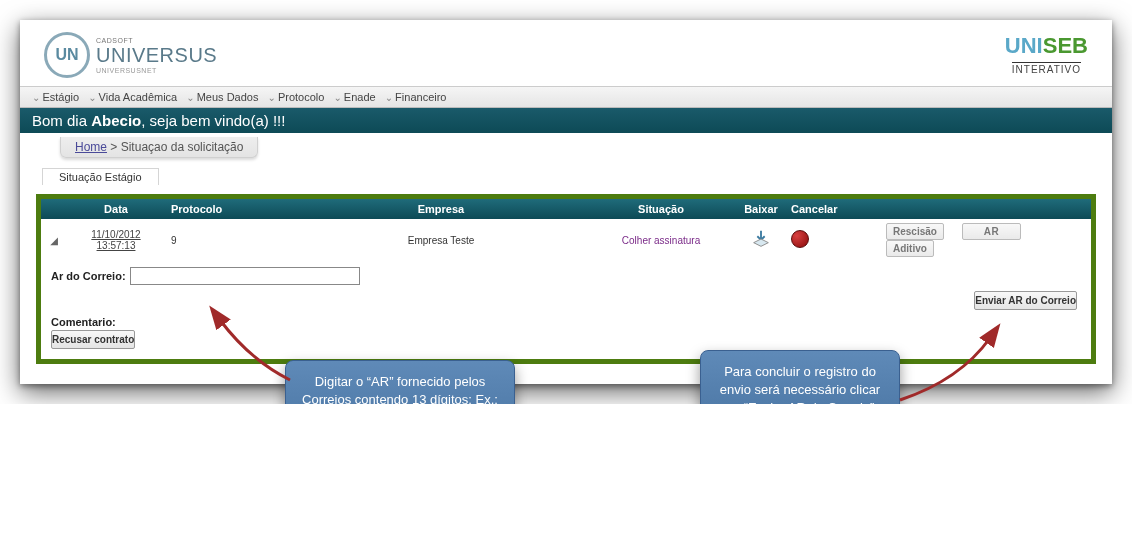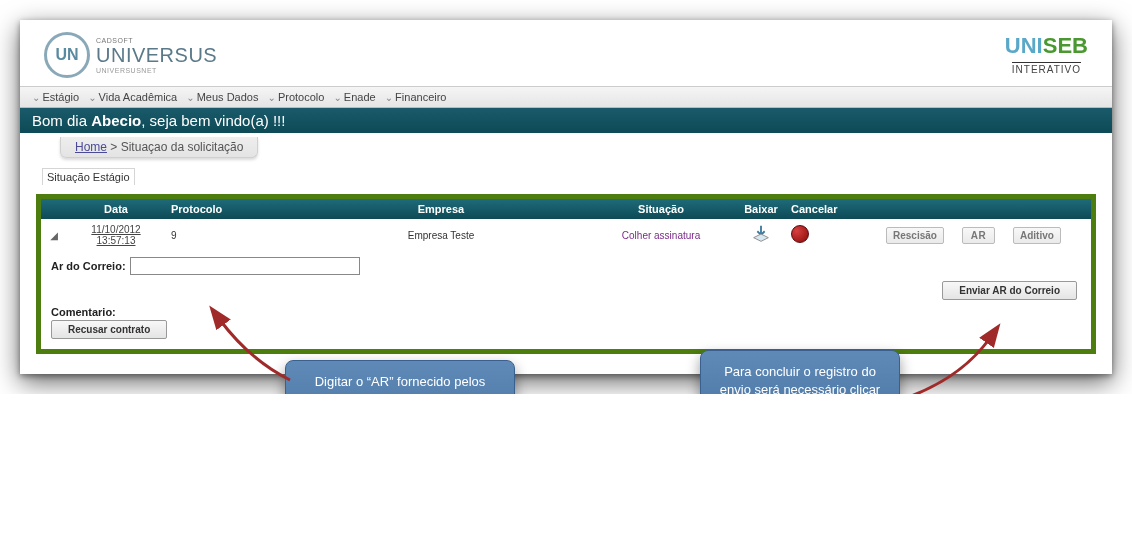--- a/index.html
+++ b/index.html
@@ -72,21 +72,21 @@
   .breadcrumb a { color: #4a4a99; text-decoration: underline; }
   .content-panel {
     margin: 8px 16px 0 16px;
     border: 5px solid #4d7c0f;
   }
   .panel-title-tab {
     display:inline-block;
     background:#fff;
     border:1px solid #d5d5d5;
     border-bottom:none;
-    padding: 2px 4px;
+    padding: 2px 16px;
     font-size: 11px;
     color:#333;
     margin: -1px 0 0 6px;
     position:relative; top:-1px;
   }
   .thead-row {
     background: linear-gradient(#1f6b7a,#0d4a56);
     color:#fff;
     font-size: 11px;
     font-weight: bold;
@@ -127,41 +127,41 @@
     font-size:10px;
     color:#777;
     background: linear-gradient(#f8f8f8,#eaeaea);
     border:1px solid #bbb;
     padding: 2px 6px;
     border-radius:2px;
     cursor:pointer;
     margin-left:15px;
     font-weight:bold;
   }
-  .btn-ar { letter-spacing:0.5px; padding:2px 8px;}
+  .btn-ar { letter-spacing:0.5px; padding:2px 21px;}
   .sub-panel {
     padding: 6px 10px 10px 10px;
     font-size: 11px;
     color:#222;
   }
   .ar-line { display:flex; align-items:center; margin-bottom:6px;}
   .ar-label { font-weight:bold; margin-right:4px; font-size:11px;}
   .ar-input {
     width: 230px; height:18px;
     border:1px solid #888;
     font-size:11px;
     padding:1px 3px;
   }
   .enviar-row { text-align:right; margin: 2px 4px 6px 0;}
   .btn-action {
     font-size:10px;
     color:#333;
     background: linear-gradient(#f8f8f8,#e4e4e4);
     border:1px solid #999;
-    padding: 3px 16px;
+    padding: 3px 0;
     border-radius:2px;
     cursor:pointer;
     font-weight:bold;
   }
   .comentario-label { font-weight:bold; font-size:11px; display:block; margin-bottom:2px;}
   .callout {
     position:absolute;
     background: linear-gradient(#5f8ab8,#4a75a3);
     color:#fff;
     border:1px solid #3a6090;

